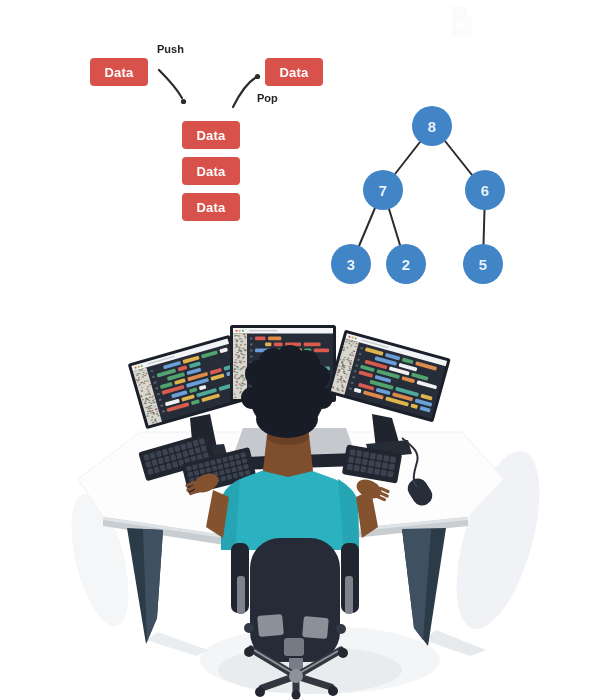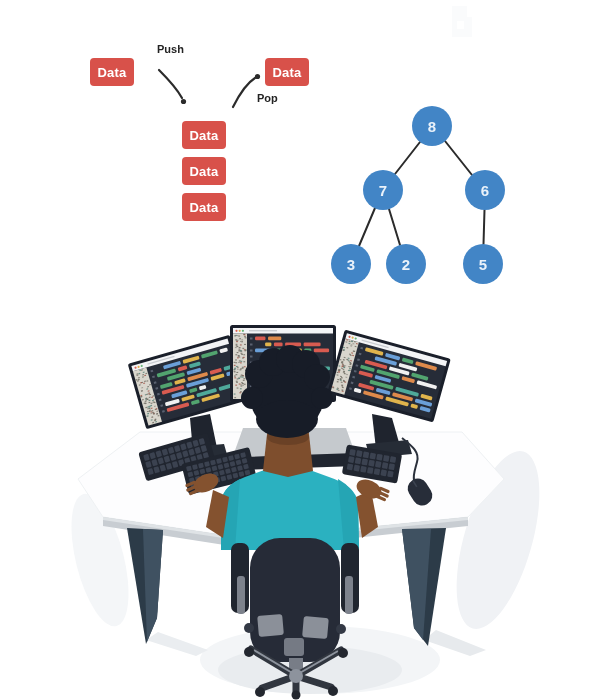--- a/index.html
+++ b/index.html
@@ -1,19 +1,19 @@
 <!DOCTYPE html>
 <html><head>
 <meta charset="utf-8">
 <style>
   html,body{margin:0;padding:0;background:#ffffff}
   .stage{position:relative;width:601px;height:700px;overflow:hidden;background:#ffffff;
          font-family:"Liberation Sans",sans-serif}
   #scene{position:absolute;left:0;top:0;z-index:1}
-  .data-box{position:absolute;width:44px;height:28px;border-radius:4px;z-index:2;
+  .data-box{position:absolute;width:58px;height:28px;border-radius:4px;z-index:2;
             display:flex;align-items:center;justify-content:center;
             color:#ffffff;font-weight:bold;font-size:13px;letter-spacing:.2px}
   .flow-label{position:absolute;z-index:2;font-weight:bold;font-size:11px;color:#242424}
   .tree-node{position:absolute;width:40px;height:40px;border-radius:50%;z-index:2;
              display:flex;align-items:center;justify-content:center;
              color:#eaf2fa;font-weight:bold;font-size:15px}
 </style>
 </head>
 <body>
 

